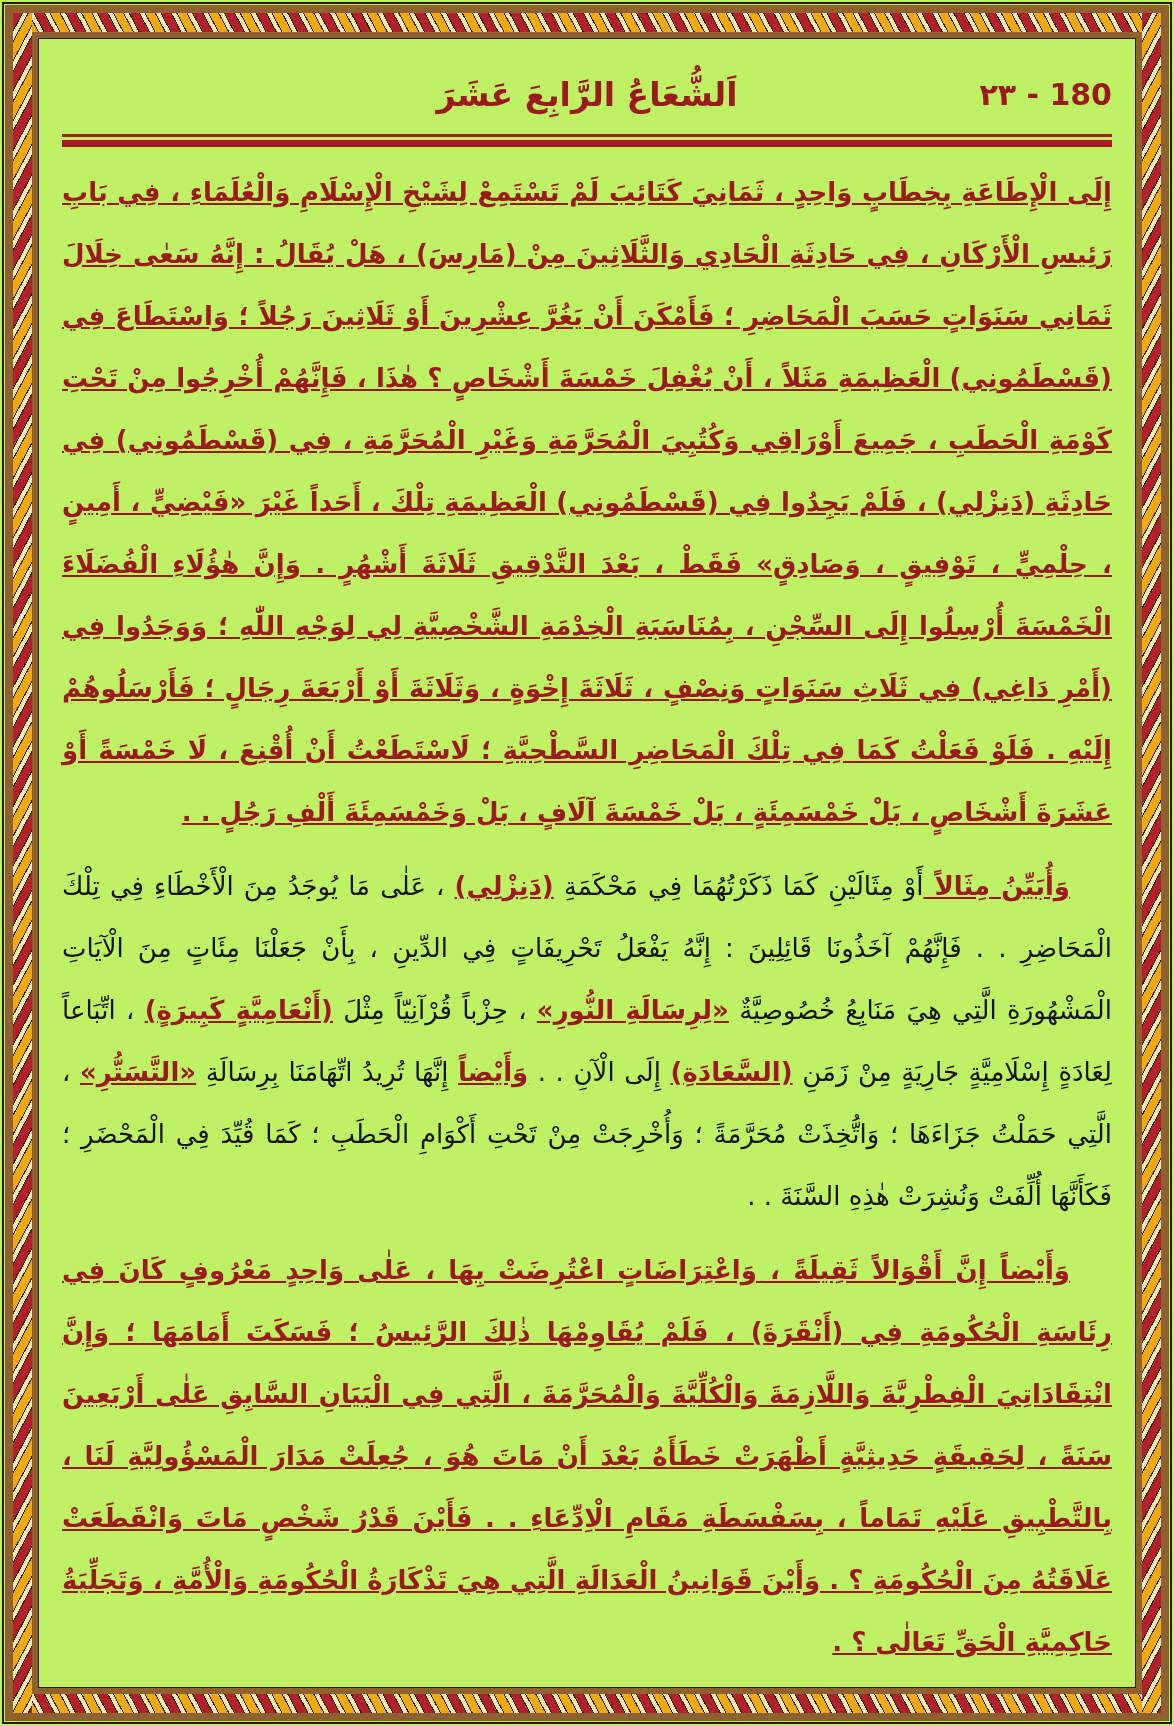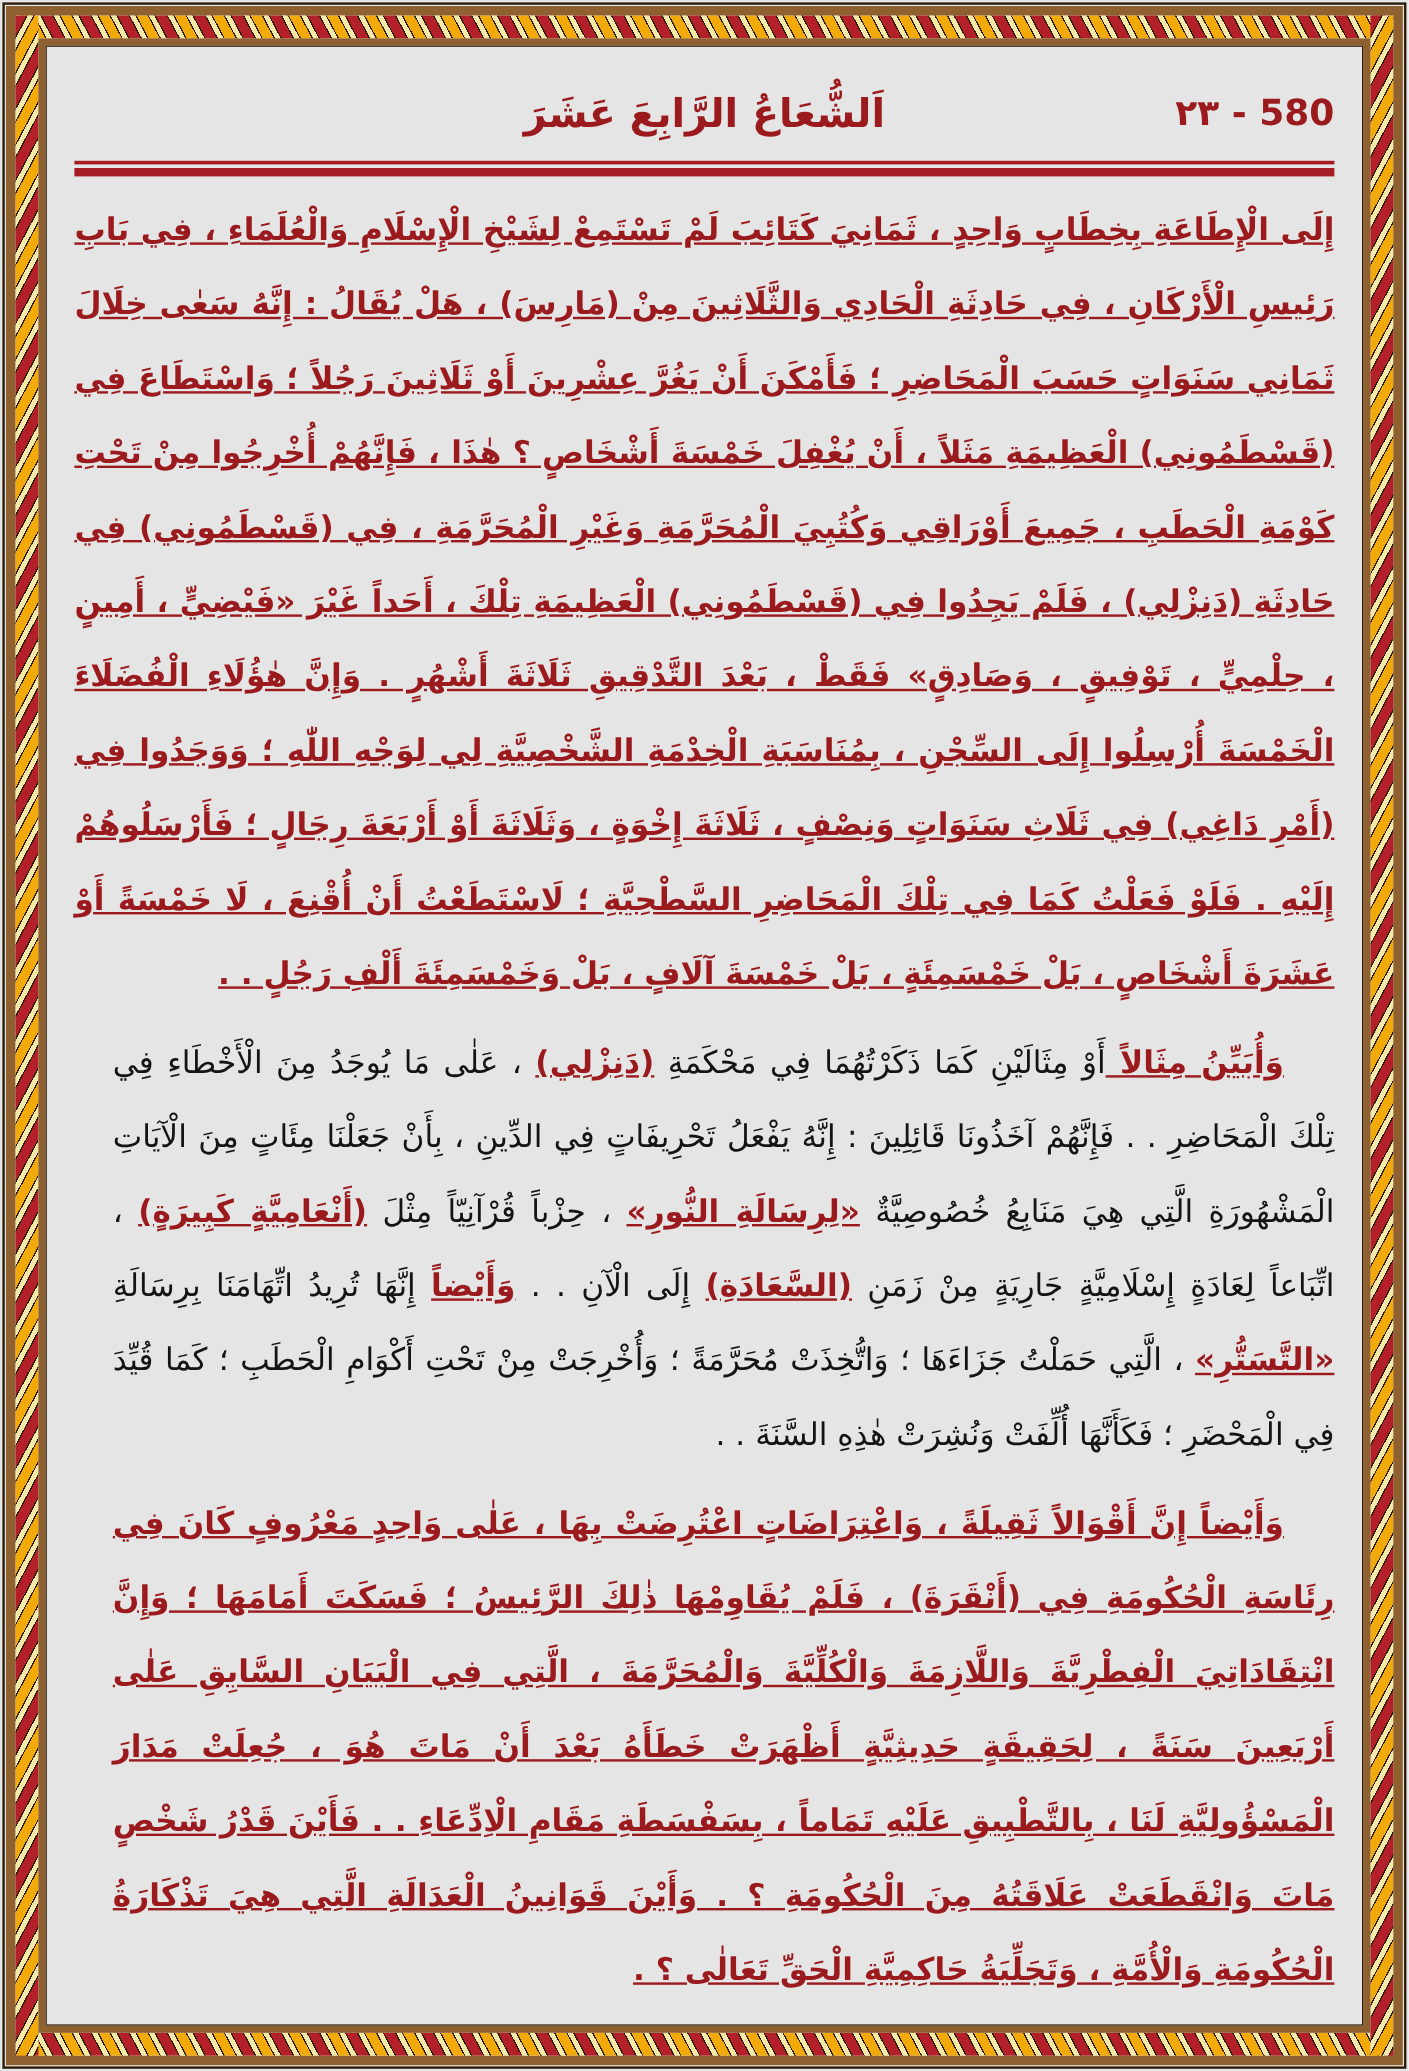--- a/index.html
+++ b/index.html
@@ -1,19 +1,19 @@
 <!DOCTYPE html>
 <html lang="ar" dir="rtl"><head>
 <meta charset="utf-8">
 <style>
   html,body{margin:0;padding:0;background:#ffffff;}
   .page{
     position:relative;
     width:1174px;height:1726px;
-    background:#e5e5e5;
+    background:#bef264;
     overflow:hidden;
     font-family:"DejaVu Sans",sans-serif;
     direction:rtl;
   }
   
   .frame-dark-outer{position:absolute;inset:2px;border:2px solid var(--outline);pointer-events:none;}
   .frame-brown-outer{position:absolute;inset:5px;border:8px solid var(--brown);pointer-events:none;}
   .band{position:absolute;pointer-events:none;}
   .band-h{
     left:13px;right:13px;height:19px;
@@ -64,21 +64,21 @@
   .rule-thick{height:7px;background:var(--rule);margin-top:3px;}
 
   .document-body{
     margin-top:14px;
     font-size:26px;
     line-height:62px;
     text-align:justify;
     color:var(--black);
   }
   .para{margin:0;}
-  .para.indent{text-indent:42px;margin-top:12px;margin-left:32px;}
+  .para.indent{text-indent:42px;margin-top:12px;}
   .run-red{color:var(--red);font-weight:bold;text-decoration:underline;}
   .run-black{color:var(--black);font-weight:normal;}
 </style>
 </head>
 <body>
 
 <div class="page" style="--red: #9b1a1e; --black: #141414; --rule: #a61c24; --brown: #8f6030; --pale: #f4e9a8; --bgold: #f2a90a; --bred: #b3202a; --outline: #2b1c06;">
 
   <div class="frame-dark-outer"></div>
   <div class="frame-brown-outer"></div>
@@ -86,21 +86,21 @@
   <div class="band band-h band-bottom"></div>
   <div class="band band-v band-left"></div>
   <div class="band band-v band-right"></div>
   <div class="frame-brown-inner"></div>
   <div class="frame-dark-inner"></div>
 
   <div class="content">
 
     <div class="header">
       <div class="page-title">اَلشُّعَاعُ الرَّابِعَ عَشَرَ</div>
-      <div class="page-number-abs">580 - ٢٣</div>
+      <div class="page-number-abs">180 - ٢٣</div>
     </div>
 
     <div class="rule">
       <div class="rule-thin"></div>
       <div class="rule-thick"></div>
     </div>
 
     <div class="document-body">
         <p class="para"><span class="run-red">إِلَى الْإِطَاعَةِ بِخِطَابٍ وَاحِدٍ ، ثَمَانِيَ كَتَائِبَ لَمْ تَسْتَمِعْ لِشَيْخِ الْإِسْلَامِ وَالْعُلَمَاءِ ، فِي بَابِ رَئِيسِ الْأَرْكَانِ ، فِي حَادِثَةِ الْحَادِي وَالثَّلَاثِينَ مِنْ (مَارِسَ) ، هَلْ يُقَالُ : إِنَّهُ سَعٰى خِلَالَ ثَمَانِي سَنَوَاتٍ حَسَبَ الْمَحَاضِرِ ؛ فَأَمْكَنَ أَنْ يَغُرَّ عِشْرِينَ أَوْ ثَلَاثِينَ رَجُلاً ؛ وَاسْتَطَاعَ فِي (قَسْطَمُونِي) الْعَظِيمَةِ مَثَلاً ، أَنْ يُغْفِلَ خَمْسَةَ أَشْخَاصٍ ؟ هٰذَا ، فَإِنَّهُمْ أُخْرِجُوا مِنْ تَحْتِ كَوْمَةِ الْحَطَبِ ، جَمِيعَ أَوْرَاقِي وَكُتُبِيَ الْمُحَرَّمَةِ وَغَيْرِ الْمُحَرَّمَةِ ، فِي (قَسْطَمُونِي) فِي حَادِثَةِ (دَنِزْلِي) ، فَلَمْ يَجِدُوا فِي (قَسْطَمُونِي) الْعَظِيمَةِ تِلْكَ ، أَحَداً غَيْرَ «فَيْضِيٍّ ، أَمِينٍ ، حِلْمِيٍّ ، تَوْفِيقٍ ، وَصَادِقٍ» فَقَطْ ، بَعْدَ التَّدْقِيقِ ثَلَاثَةَ أَشْهُرٍ . وَإِنَّ هٰؤُلَاءِ الْفُضَلَاءَ الْخَمْسَةَ أُرْسِلُوا إِلَى السِّجْنِ ، بِمُنَاسَبَةِ الْخِدْمَةِ الشَّخْصِيَّةِ لِي لِوَجْهِ اللّٰهِ ؛ وَوَجَدُوا فِي (أَمْرِ دَاغِي) فِي ثَلَاثِ سَنَوَاتٍ وَنِصْفٍ ، ثَلَاثَةَ إِخْوَةٍ ، وَثَلَاثَةَ أَوْ أَرْبَعَةَ رِجَالٍ ؛ فَأَرْسَلُوهُمْ إِلَيْهِ . فَلَوْ فَعَلْتُ كَمَا فِي تِلْكَ الْمَحَاضِرِ السَّطْحِيَّةِ ؛ لَاسْتَطَعْتُ أَنْ أُقْنِعَ ، لَا خَمْسَةً أَوْ عَشَرَةَ أَشْخَاصٍ ، بَلْ خَمْسَمِئَةٍ ، بَلْ خَمْسَةَ آلَافٍ ، بَلْ وَخَمْسَمِئَةَ أَلْفِ رَجُلٍ . .</span></p>
         <p class="para indent"><span class="run-red">وَأُبَيِّنُ مِثَالاً </span><span class="run-black">أَوْ مِثَالَيْنِ كَمَا ذَكَرْتُهُمَا فِي مَحْكَمَةِ </span><span class="run-red">(دَنِزْلِي)</span><span class="run-black"> ، عَلٰى مَا يُوجَدُ مِنَ الْأَخْطَاءِ فِي تِلْكَ الْمَحَاضِرِ . . فَإِنَّهُمْ آخَذُونَا قَائِلِينَ : إِنَّهُ يَفْعَلُ تَحْرِيفَاتٍ فِي الدِّينِ ، بِأَنْ جَعَلْنَا مِئَاتٍ مِنَ الْآيَاتِ الْمَشْهُورَةِ الَّتِي هِيَ مَنَابِعُ خُصُوصِيَّةٌ </span><span class="run-red">«لِرِسَالَةِ النُّورِ»</span><span class="run-black"> ، حِزْباً قُرْآنِيّاً مِثْلَ </span><span class="run-red">(أَنْعَامِيَّةٍ كَبِيرَةٍ)</span><span class="run-black"> ، اتِّبَاعاً لِعَادَةٍ إِسْلَامِيَّةٍ جَارِيَةٍ مِنْ زَمَنِ </span><span class="run-red">(السَّعَادَةِ)</span><span class="run-black"> إِلَى الْآنِ . . </span><span class="run-red">وَأَيْضاً</span><span class="run-black"> إِنَّهَا تُرِيدُ اتِّهَامَنَا بِرِسَالَةِ </span><span class="run-red">«التَّسَتُّرِ»</span><span class="run-black"> ، الَّتِي حَمَلْتُ جَزَاءَهَا ؛ وَاتُّخِذَتْ مُحَرَّمَةً ؛ وَأُخْرِجَتْ مِنْ تَحْتِ أَكْوَامِ الْحَطَبِ ؛ كَمَا قُيِّدَ فِي الْمَحْضَرِ ؛ فَكَأَنَّهَا أُلِّفَتْ وَنُشِرَتْ هٰذِهِ السَّنَةَ . .</span></p>

